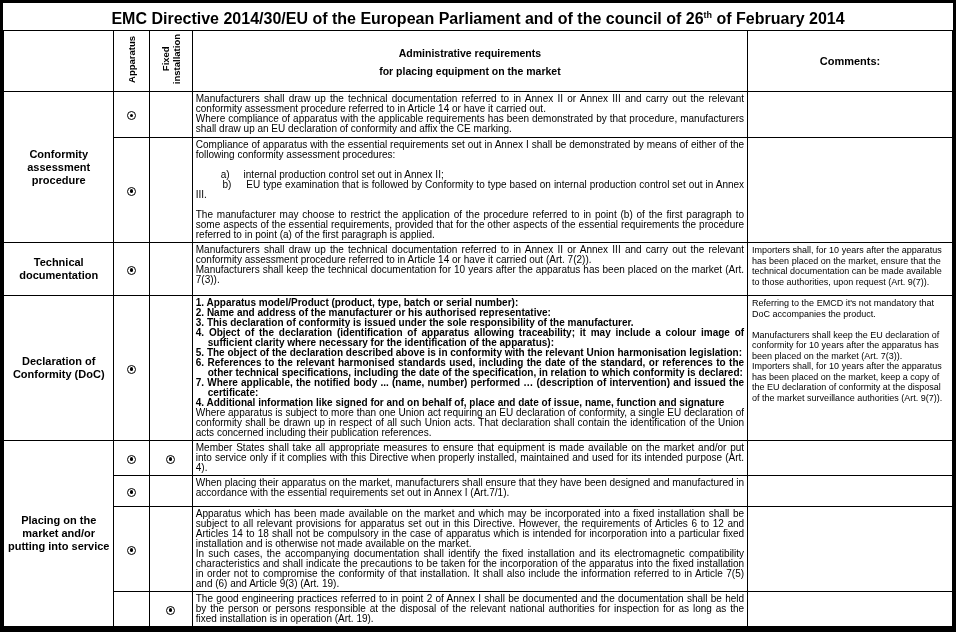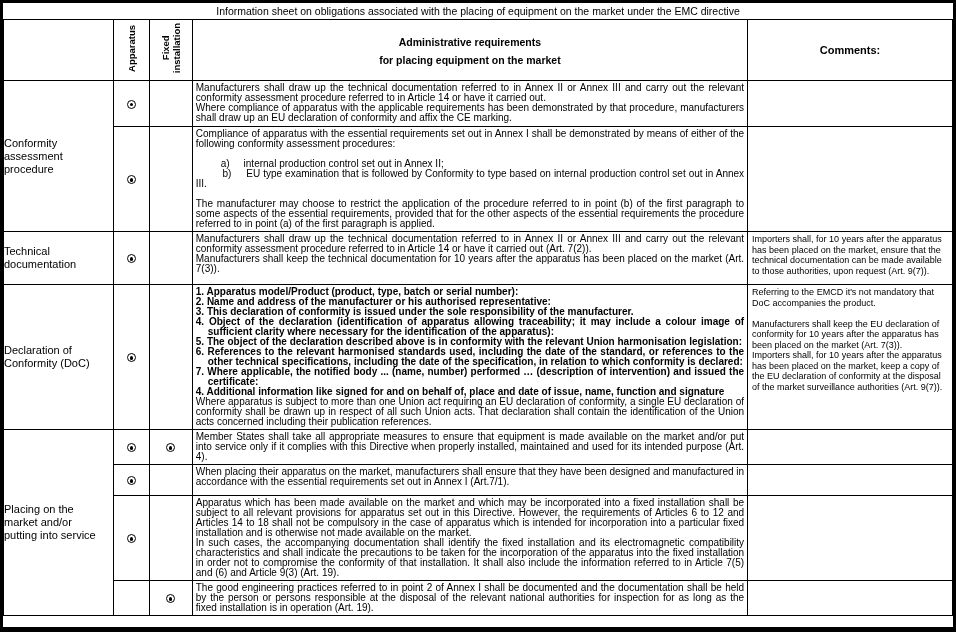--- a/index.html
+++ b/index.html
@@ -19,21 +19,21 @@
 
   thead th { height: 60px; vertical-align: middle; text-align: center; background: #fff; }
   .vert {
     display: inline-block; writing-mode: vertical-rl; transform: rotate(180deg);
     white-space: pre-line; font-weight: bold; font-size: 9.5px; line-height: 11px; text-align: center;
   }
   .admin-head { font-weight: bold; font-size: 10.5px; line-height: 16px; white-space: pre-line; }
   .comments-head { font-weight: bold; font-size: 11px; }
 
   td.label-cell {
-    vertical-align: middle; text-align: left; font-weight: normal;
+    vertical-align: middle; text-align: center; font-weight: bold;
     font-size: 11px; line-height: 13px; white-space: pre-line;
   }
   td.radio-cell { vertical-align: middle; text-align: center; }
   .radio {
     display: inline-block; width: 9px; height: 9px; box-sizing: border-box;
     border: 1px solid #000; border-radius: 50%; position: relative; vertical-align: middle;
   }
   .radio::after {
     content: ""; position: absolute; left: 50%; top: 50%;
     width: 3.5px; height: 3.5px; margin: -1.75px 0 0 -1.75px;
@@ -55,21 +55,21 @@
   tr.r-f  { height: 31px; }
   tr.r-g  { height: 77px; }
   tr.r-h  { height: 33px; margin-left: 12px; }
 </style>
 </head>
 <body>
 
 <div class="page">
 
   <div class="title-block">
-    <div class="subtitle">Information sheet on obligations associated with the placing of equipment on the market under the EMC directive</div>
+    <div class="title"><span>EMC Directive 2014/30/EU of the European Parliament and of the council of 26</span><sup>th</sup><span> of February 2014</span></div>
   </div>
 
   <table class="sheet">
     <colgroup>
       <col style="width:110px">
       <col style="width:35px">
       <col style="width:43px">
       <col style="width:553px">
       <col style="width:204px">
     </colgroup>

